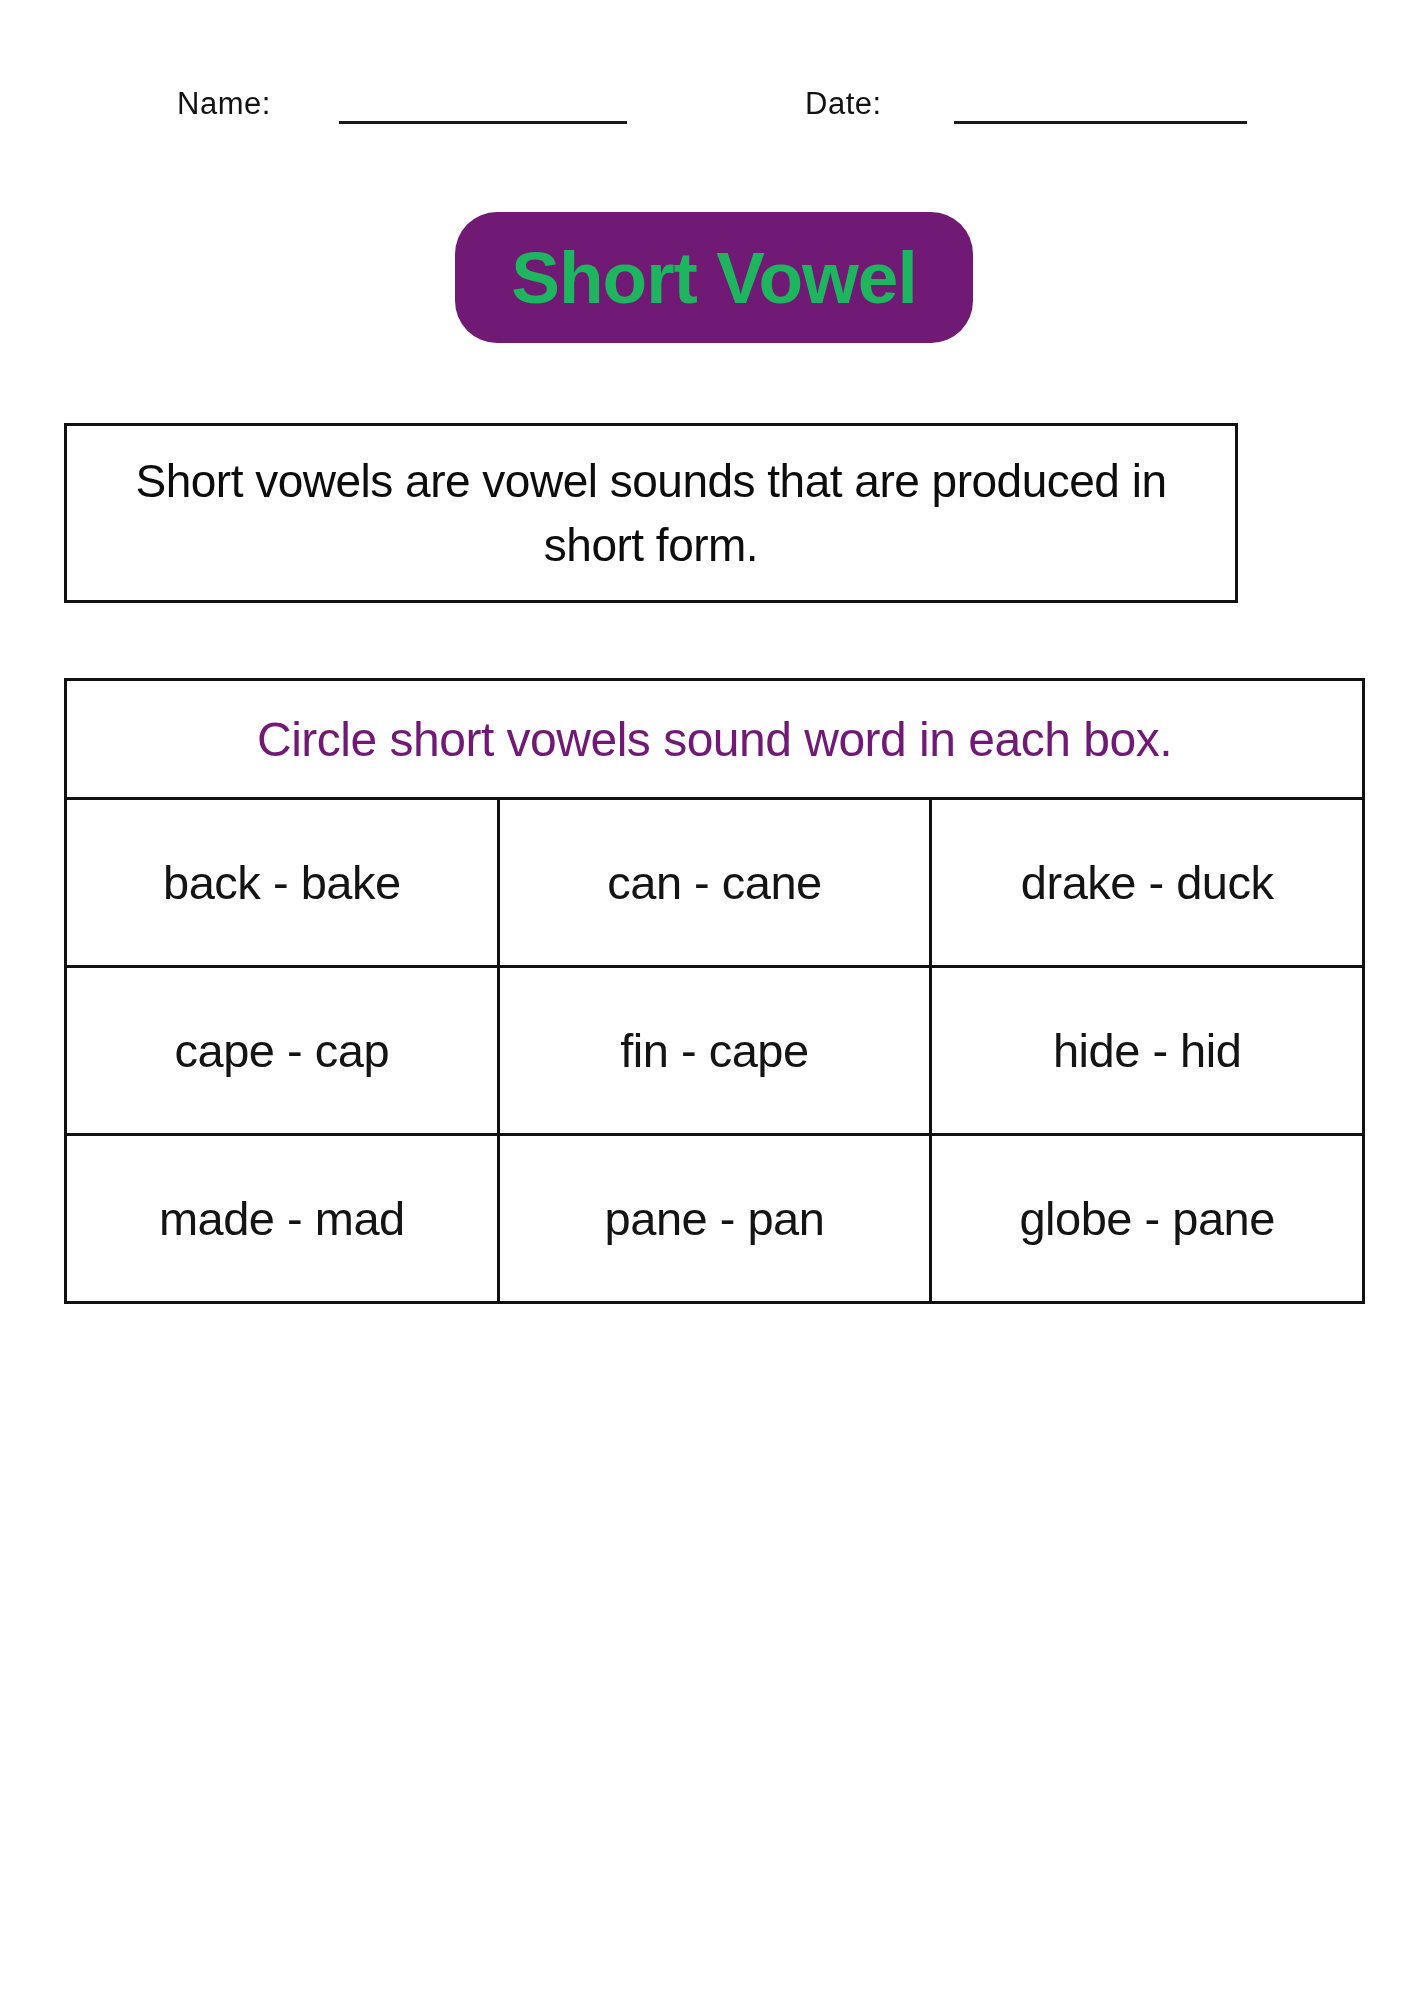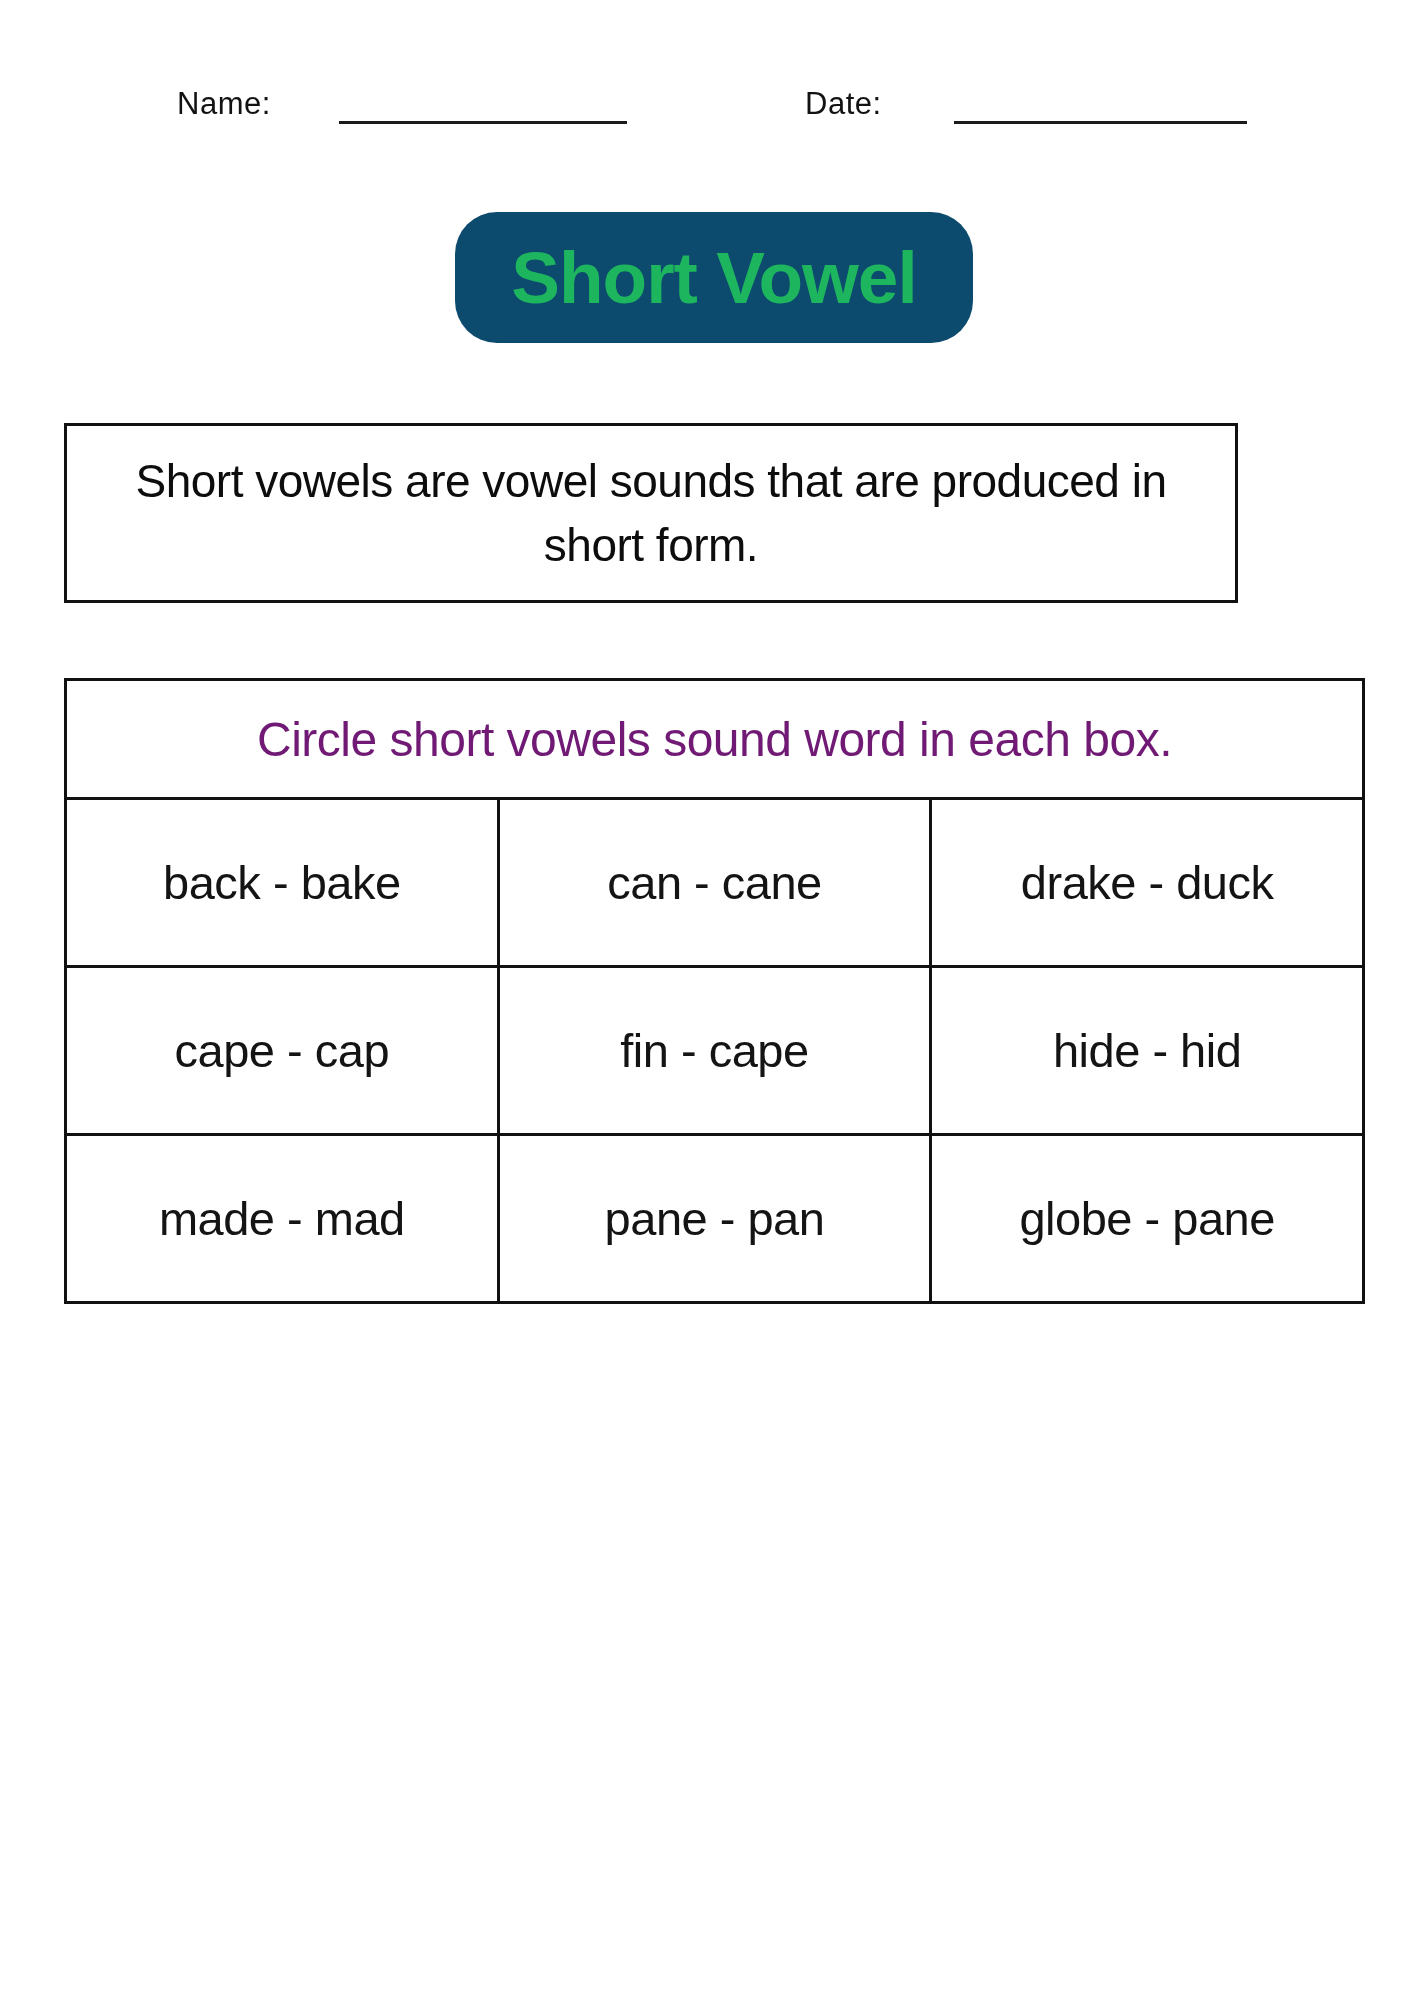--- a/index.html
+++ b/index.html
@@ -105,21 +105,21 @@
 <body style="background: rgb(255, 255, 255);">
 
 <div class="top-row">
   <span class="field-label">Name:</span>
   <span class="write-line name-line"></span>
   <span class="date-gap"></span>
   <span class="field-label">Date:</span>
   <span class="write-line date-line"></span>
 </div>
 
-<div class="title-box" style="background: #0c4a6e;">
+<div class="title-box" style="background: #701a75;">
   <span class="title-text" style="color: rgb(30, 181, 95);">Short Vowel</span>
 </div>
 
 <div class="description-box">
   <span>Short vowels are vowel sounds that are produced in short form.</span>
 </div>
 
 <table class="worksheet-table">
   <thead>
     <tr>

